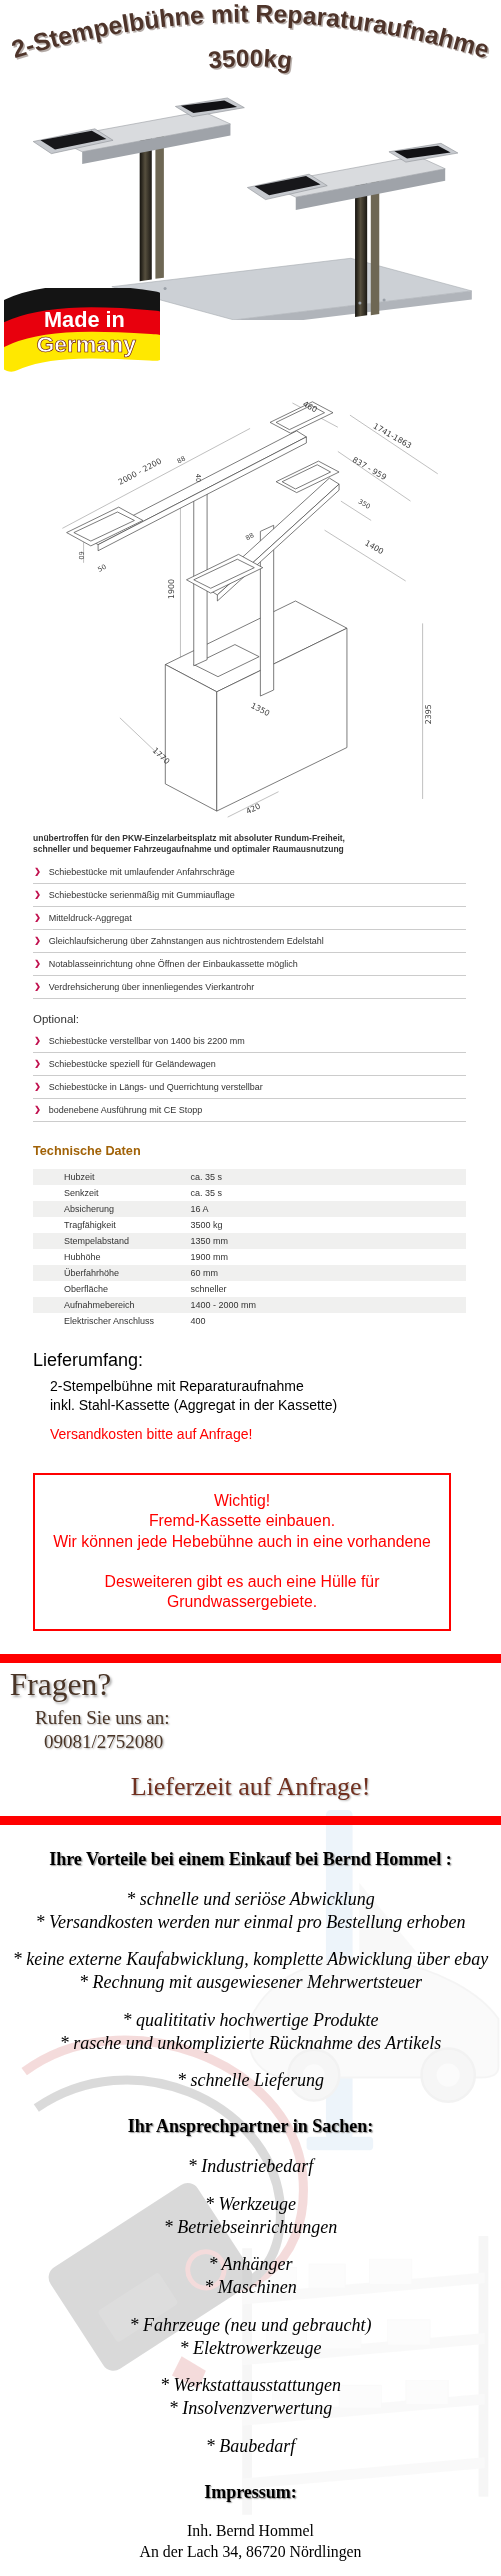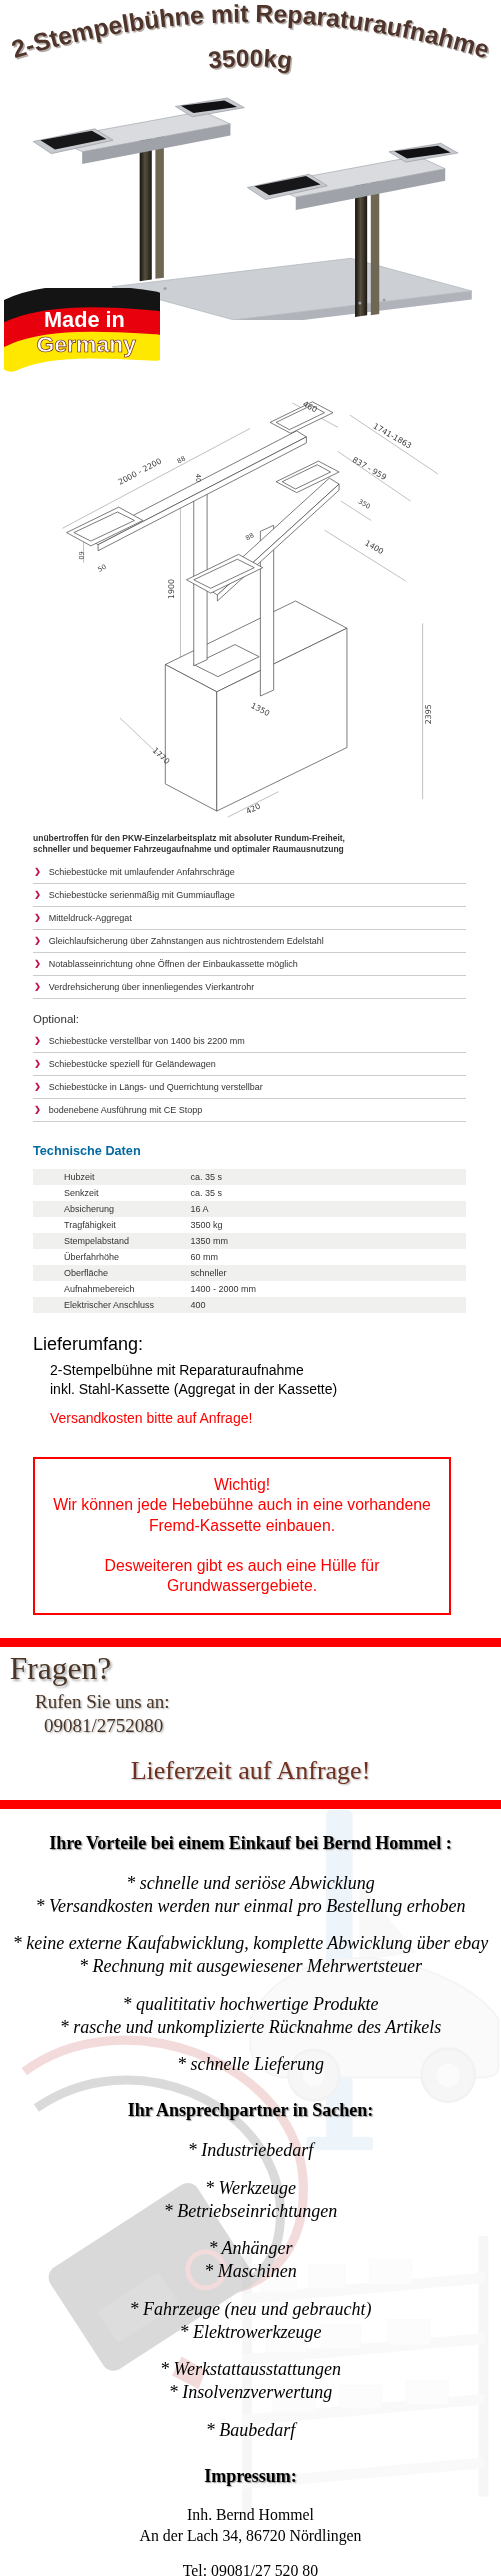--- a/index.html
+++ b/index.html
@@ -24,21 +24,21 @@
 
   
   .content{margin-left:33px;width:433px;}
   .intro{font-size:8.5px;font-weight:bold;color:#333;line-height:1.35;margin-top:6px;}
   ul.feature-list{list-style:none;margin:4.8px 0 0 0;padding:0;}
   li.feature-item{display:flex;align-items:center;gap:7.9px;padding:6px 1.2px;
                   border-bottom:0.6px solid #ccc;font-size:9px;color:#333;}
   .chev{color:#c0104e;font-weight:bold;font-size:7.9px;line-height:1;}
   .optional-label{font-size:11.5px;color:#333;margin:14.5px 0 1.2px 0;}
 
-  .tech-heading{color:#0369a1;font-size:12.7px;font-weight:bold;margin:22px 0 11px 0;}
+  .tech-heading{color:#a16207;font-size:12.7px;font-weight:bold;margin:22px 0 11px 0;}
   table.tech-table{width:100%;border-collapse:collapse;font-size:9px;color:#333;}
   table.tech-table td{padding:3px 6px;}
   table.tech-table td.lbl{width:35%;padding-left:31px;}
   table.tech-table tr:nth-child(odd){background:#f0f0ef;}
 
   .delivery-heading{font-size:18px;color:#000;margin:20.6px 0 6px 0;font-weight:normal;}
   .delivery-line{font-size:14px;color:#000;margin-left:17px;line-height:1.4;}
   .delivery-note{font-size:14px;color:#ff0000;margin:9.7px 0 0 17px;}
 
   .important-box{border:2.4px solid #ff0000;width:397px;margin:31.5px 0 0 33px;padding:15.8px 8.5px;
@@ -333,20 +333,24 @@
           <tr>
             <td class="lbl">Tragfähigkeit</td>
             <td class="val">3500 kg</td>
           </tr>
 
           <tr>
             <td class="lbl">Stempelabstand</td>
             <td class="val">1350 mm</td>
           </tr>
 
+          <tr>
+            <td class="lbl">Hubhöhe</td>
+            <td class="val">1900 mm</td>
+          </tr>
 
           <tr>
             <td class="lbl">Überfahrhöhe</td>
             <td class="val">60 mm</td>
           </tr>
 
           <tr>
             <td class="lbl">Oberfläche</td>
             <td class="val">schneller</td>
           </tr>
@@ -364,22 +368,22 @@
     </table>
 
     <div class="delivery-heading">Lieferumfang:</div>
     <div class="delivery-line">2-Stempelbühne mit Reparaturaufnahme</div>
     <div class="delivery-line">inkl. Stahl-Kassette (Aggregat in der Kassette)</div>
     <div class="delivery-note">Versandkosten bitte auf Anfrage!</div>
   </div>
 
   <div class="important-box layer">
     <div>Wichtig!</div>
+    <div>Fremd-Kassette einbauen.</div>
     <div>Wir können jede Hebebühne auch in eine vorhandene</div>
-    <div>Fremd-Kassette einbauen.</div>
     <div class="box-gap"></div>
     <div>Desweiteren gibt es auch eine Hülle für Grundwassergebiete.</div>
   </div>
 
   <div class="red-band band1 layer"></div>
 
   <div class="questions serif layer">
     <div class="q-heading">Fragen?</div>
     <div class="q-call">Rufen Sie uns an:</div>
     <div class="q-phone">09081/2752080</div>

